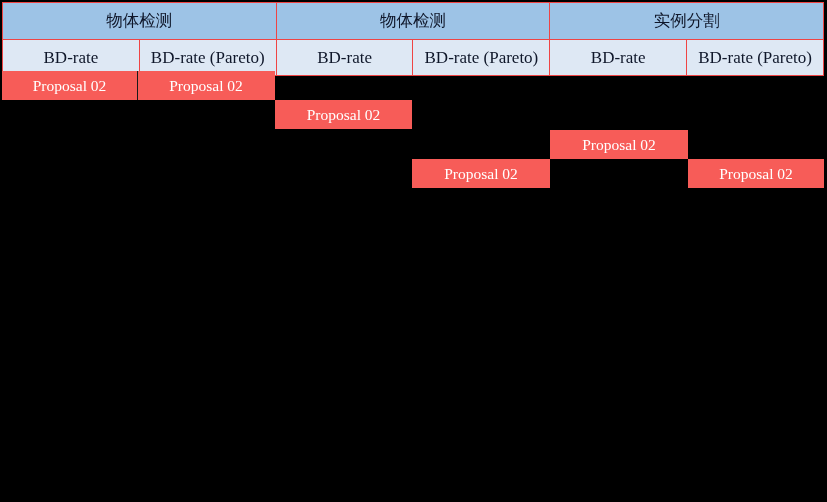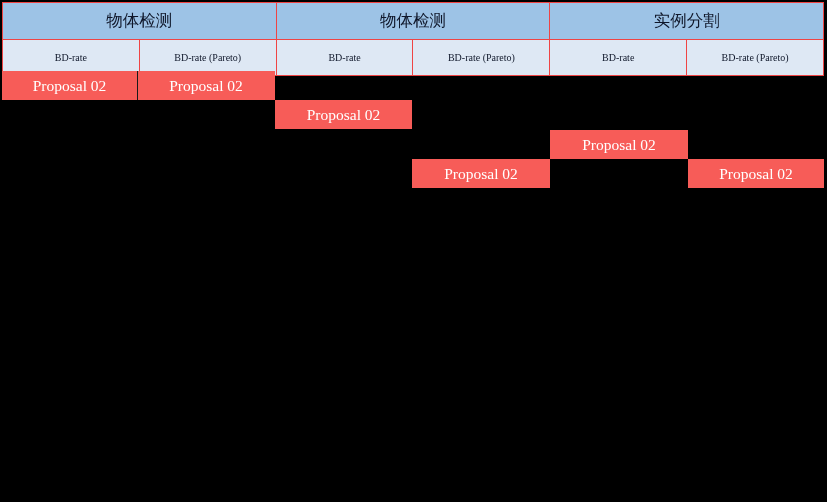--- a/index.html
+++ b/index.html
@@ -41,21 +41,21 @@
   .grp-cell {
     background: #9DC3E6;
     height: 28px;
     font-size: 16.5px;
     line-height: 28px;
     font-family: "DejaVu Sans", "Liberation Sans", sans-serif;
   }
   .sub-cell {
     background: #DEE8F4;
     height: 27px;
-    font-size: 10px;
+    font-size: 17px;
     line-height: 27px;
     font-family: "Liberation Serif", "DejaVu Serif", serif;
   }
 
   
   .bars-layer {
     position: absolute;
     left: 0;
     top: 12px;
     width: 827px;

